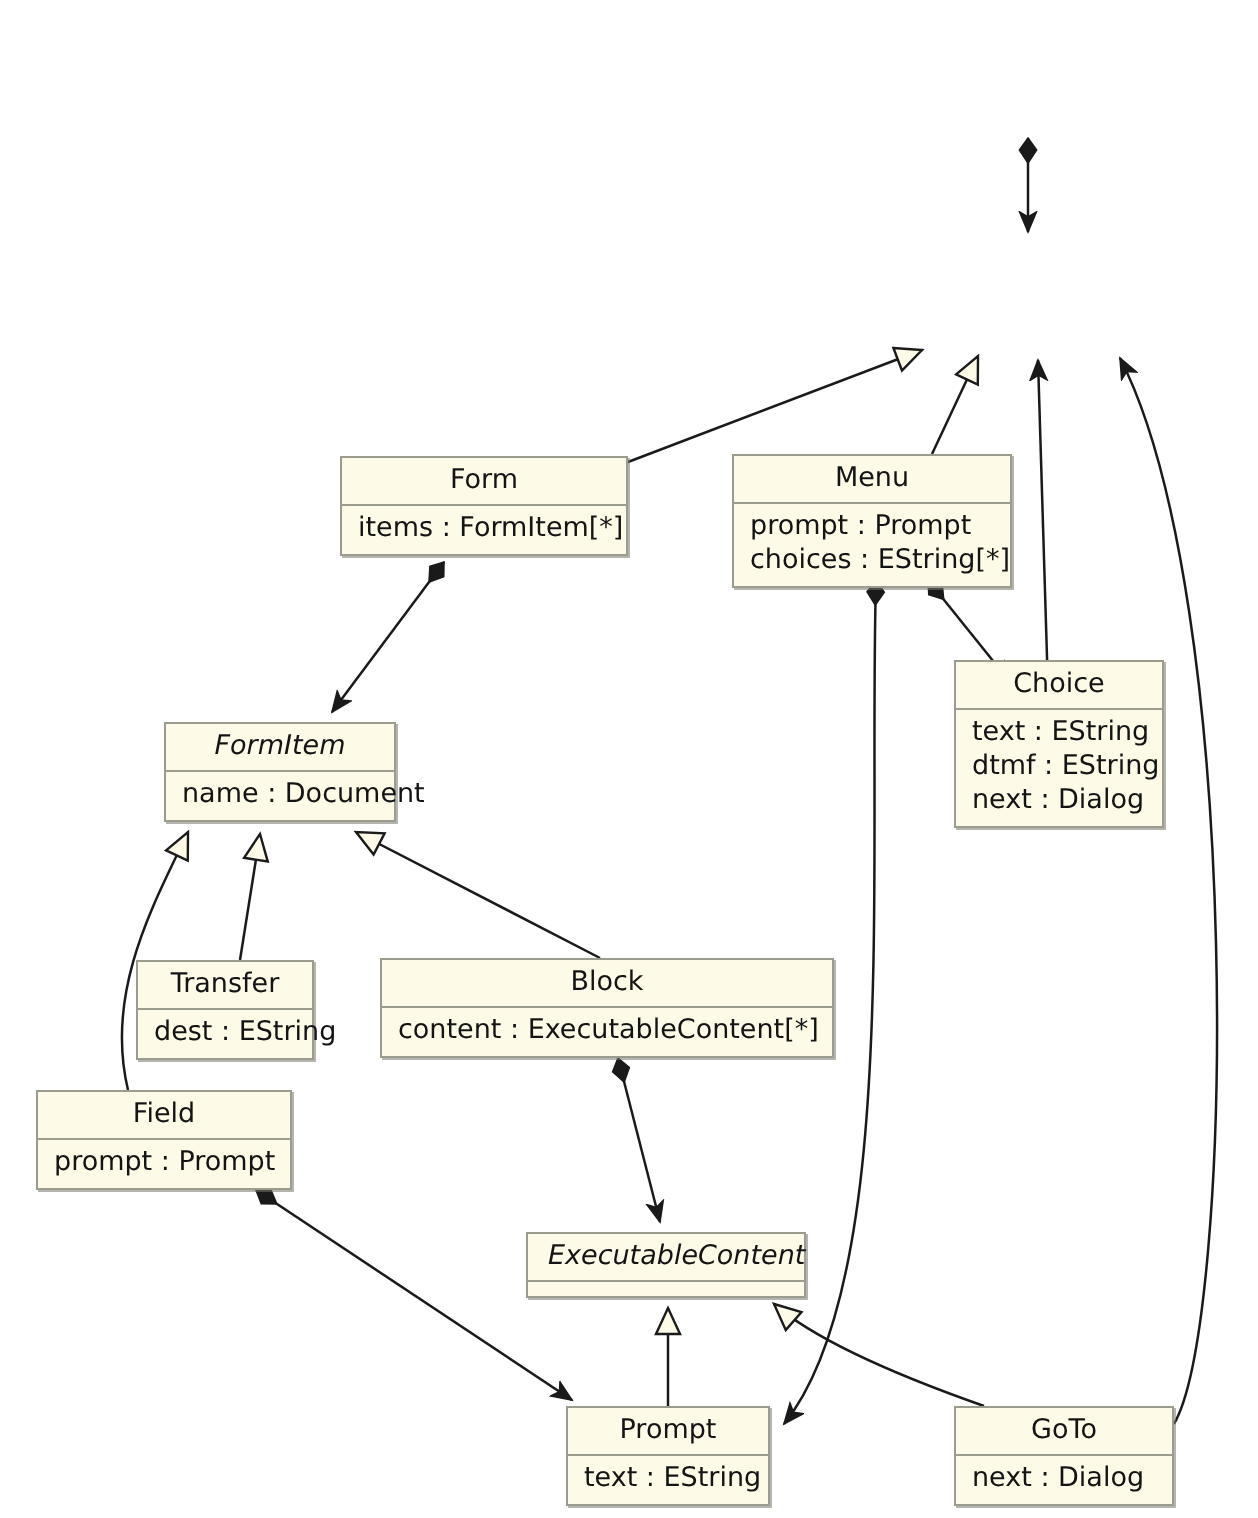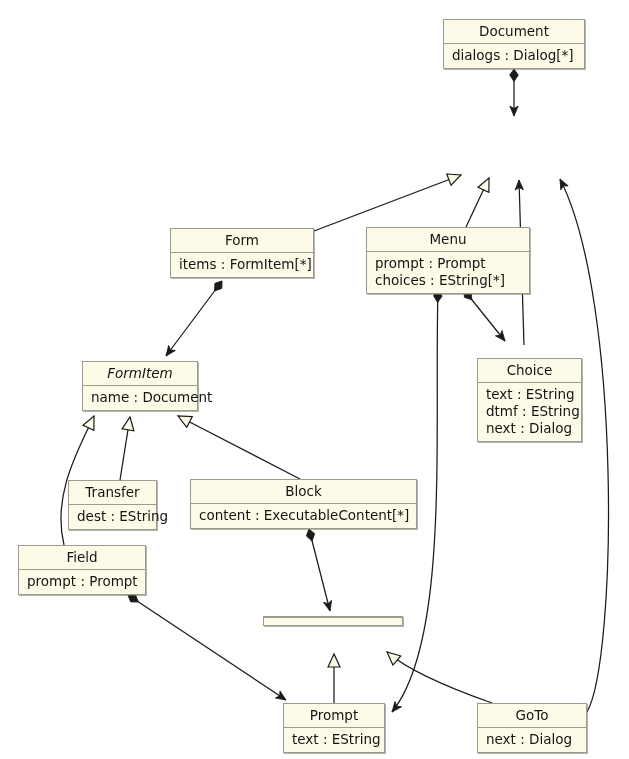--- a/index.html
+++ b/index.html
@@ -114,47 +114,40 @@
 
       <path d="M309,529 L330,611" marker-start="url(#mk-diamond)" marker-end="url(#mk-filled-arrow)"></path>
 
       <path d="M334,703 L334,654" marker-end="url(#mk-triangle)"></path>
 
       <path d="M492,703 C455,690 410,672 387,652" marker-end="url(#mk-triangle)"></path>
 
     </g>
   </svg>
 
-  <div class="uml-class" style="left:443px; top:19px; width:142px;">
-    <div class="uml-name">Document</div>
-    <div class="uml-sep"></div>
-    <div class="uml-attrs">
-      <div class="attr-row">dialogs : Dialog[*]</div>
-    </div>
-  </div>
 
 
   <div class="uml-class" style="left:170px; top:228px; width:144px;">
     <div class="uml-name">Form</div>
     <div class="uml-sep"></div>
     <div class="uml-attrs">
       <div class="attr-row">items : FormItem[*]</div>
     </div>
   </div>
 
-  <div class="uml-class" style="left:366px; top:227px; width:164px;">
+  <div class="uml-class" style="left:366px; top:227px; width:140px;">
     <div class="uml-name">Menu</div>
     <div class="uml-sep"></div>
     <div class="uml-attrs">
       <div class="attr-row">prompt : Prompt</div>
       <div class="attr-row">choices : EString[*]</div>
     </div>
   </div>
 
-  <div class="uml-class" style="left:477px; top:358px; width:105px;">
+  <div class="uml-class" style="left:477px; top:330px; width:105px;">
     <div class="uml-name">Choice</div>
     <div class="uml-sep"></div>
     <div class="uml-attrs">
       <div class="attr-row">text : EString</div>
       <div class="attr-row">dtmf : EString</div>
       <div class="attr-row">next : Dialog</div>
     </div>
   </div>
 
   <div class="uml-class" style="left:82px; top:361px; width:116px;">
@@ -183,20 +176,21 @@
 
   <div class="uml-class" style="left:18px; top:545px; width:128px;">
     <div class="uml-name">Field</div>
     <div class="uml-sep"></div>
     <div class="uml-attrs">
       <div class="attr-row">prompt : Prompt</div>
     </div>
   </div>
 
   <div class="uml-class" style="left:263px; top:616px; width:140px;">
+    <div class="uml-name abstract">ExecutableContent</div>
     <div class="uml-sep"></div>
     <div class="uml-attrs empty"></div>
   </div>
 
   <div class="uml-class" style="left:283px; top:703px; width:102px;">
     <div class="uml-name">Prompt</div>
     <div class="uml-sep"></div>
     <div class="uml-attrs">
       <div class="attr-row">text : EString</div>
     </div>

